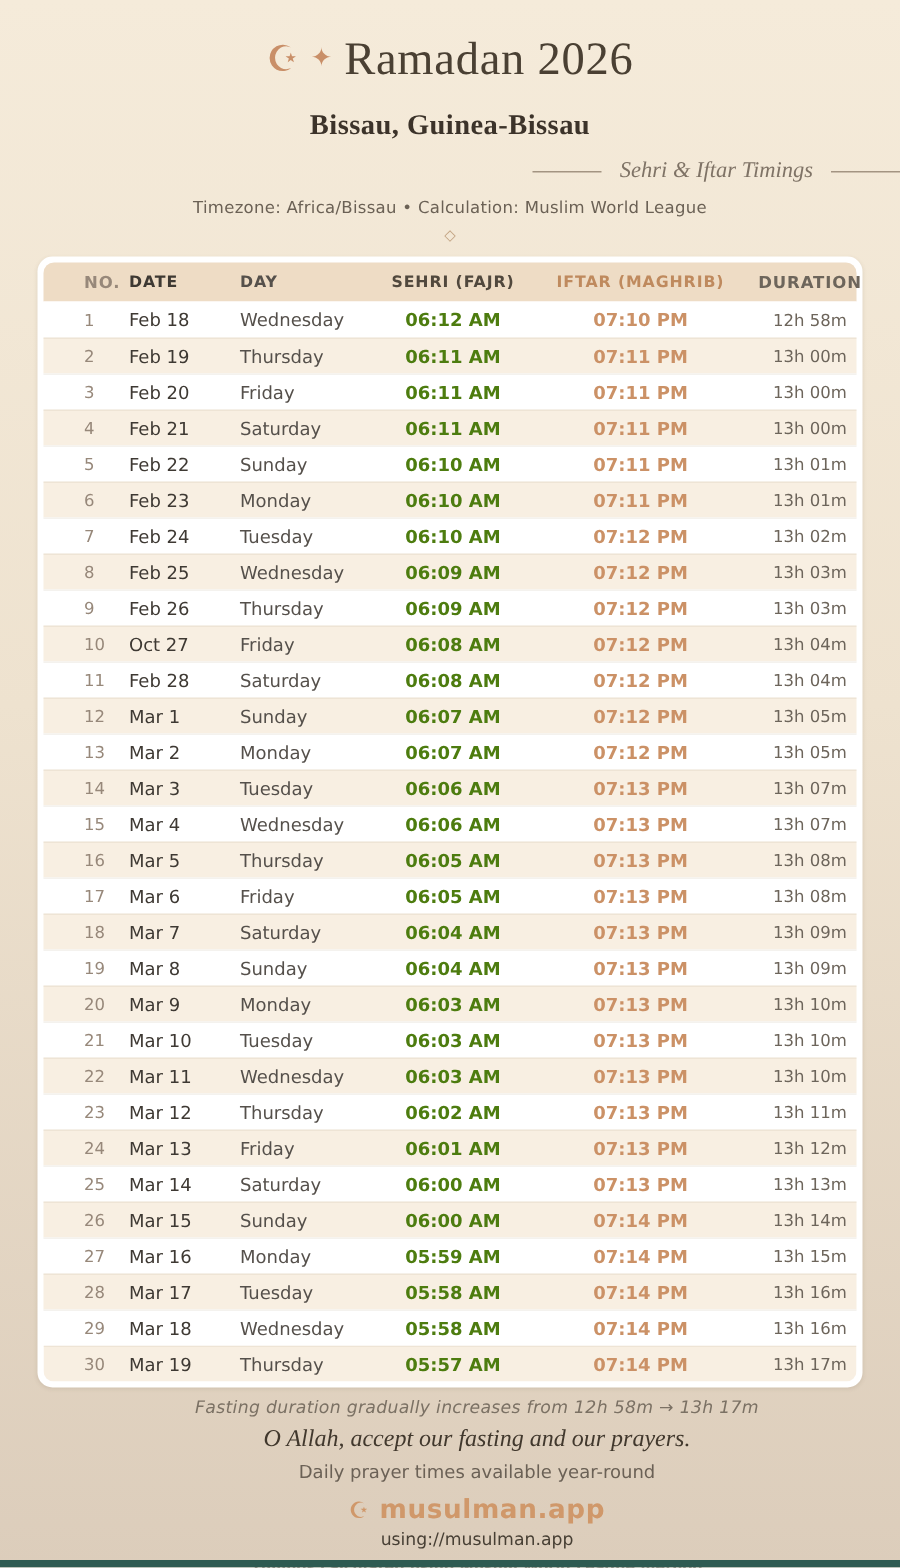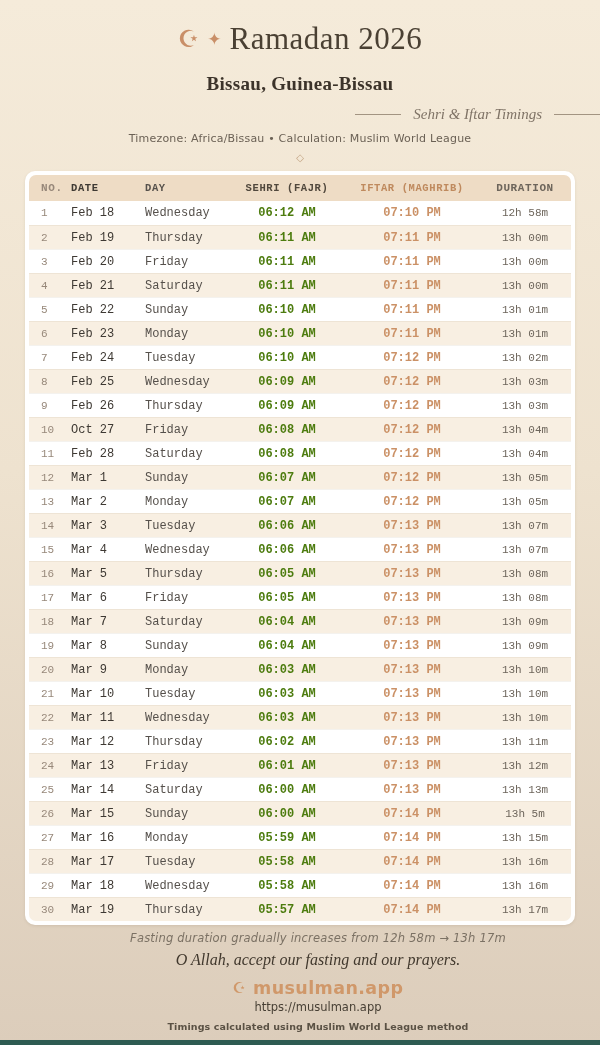--- a/index.html
+++ b/index.html
@@ -41,22 +41,21 @@
     margin:8px 25px 0 25px;
     background:#ffffff;
     border-radius:10px;
     padding:4px;
     box-shadow:0 1px 3px rgba(90,70,50,.12);
   }
   .grid-row {
     display:grid;
     grid-template-columns:30px 74px 92px 100px 150px 76px;
     align-items:center;
-    padding-left:12px;
-    font-family:Liberation Mono, monospace;
+    padding-left:27px;
   }
   .thead {
     background:#eedcc5;
     border-radius:7px 7px 0 0;
     height:26px;
     font-size:10.5px; font-weight:bold; letter-spacing:.6px;
     color:#51483d;
   }
   .thead .c-iftar { color:#bf8a5e; }
   .trow { height:24px; font-size:12px; }
@@ -322,21 +321,21 @@
         <div class="c-sehri">06:00 AM</div>
         <div class="c-iftar">07:13 PM</div>
         <div class="c-duration">13h 13m</div>
       </div>
       <div class="grid-row trow">
         <div class="c-no">26</div>
         <div class="c-date">Mar 15</div>
         <div class="c-day">Sunday</div>
         <div class="c-sehri">06:00 AM</div>
         <div class="c-iftar">07:14 PM</div>
-        <div class="c-duration">13h 5m</div>
+        <div class="c-duration">13h 14m</div>
       </div>
       <div class="grid-row trow">
         <div class="c-no">27</div>
         <div class="c-date">Mar 16</div>
         <div class="c-day">Monday</div>
         <div class="c-sehri">05:59 AM</div>
         <div class="c-iftar">07:14 PM</div>
         <div class="c-duration">13h 15m</div>
       </div>
       <div class="grid-row trow">
@@ -362,21 +361,22 @@
         <div class="c-sehri">05:57 AM</div>
         <div class="c-iftar">07:14 PM</div>
         <div class="c-duration">13h 17m</div>
       </div>
     </div>
 </div>
 
 <div class="footer">
   <div class="fasting-note">Fasting duration gradually increases from 12h 58m → 13h 17m</div>
   <div class="dua">O Allah, accept our fasting and our prayers.</div>
+  <div class="availability">Daily prayer times available year-round</div>
   <div class="brand-row">
     <span class="icon brand-crescent">☪</span>
     <span class="brand-name">musulman.app</span>
   </div>
-  <div class="url">https://musulman.app</div>
+  <div class="url">using://musulman.app</div>
   <div class="method-note">Timings calculated using Muslim World League method</div>
 </div>
 
 <div class="bottom-bar"></div>
 
 </body></html>

